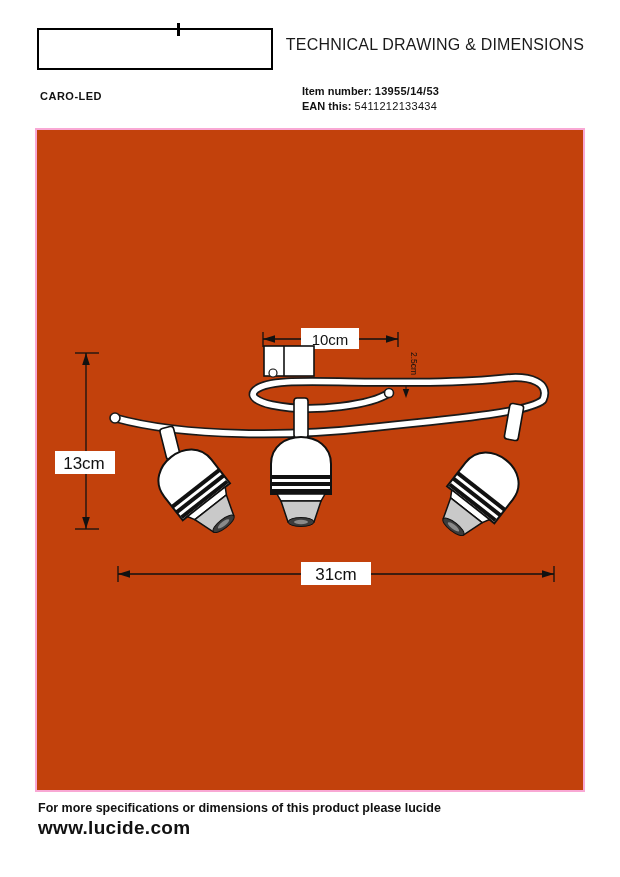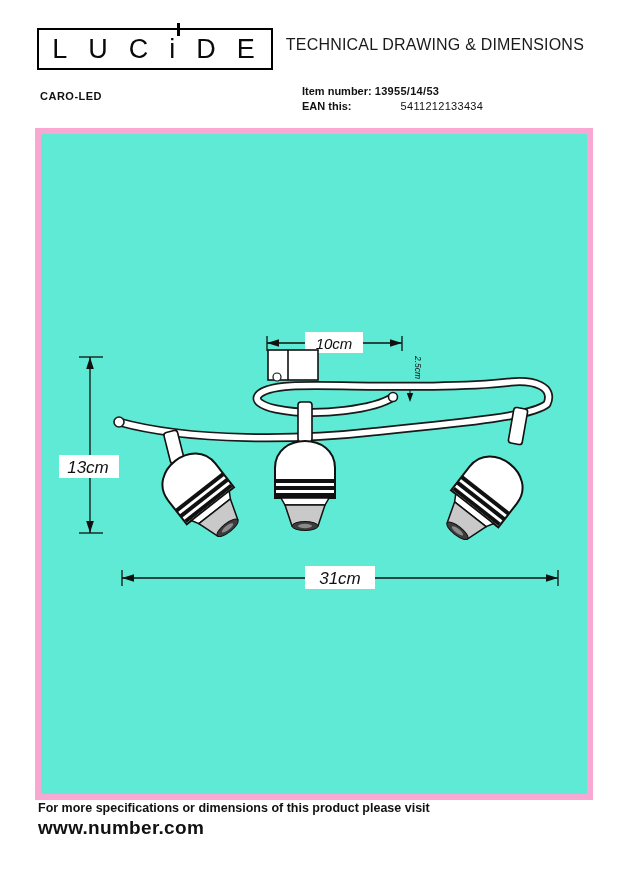--- a/index.html
+++ b/index.html
@@ -8,36 +8,35 @@
 
   
   .logo-box{left:37px;top:28px;width:232px;height:38px;border:2px solid #000;display:flex;align-items:center;justify-content:center;}
   .logo-text{font-size:27px;font-weight:400;letter-spacing:21px;text-indent:18px;white-space:nowrap;color:#0a0a0a;}
   .logo-accent{position:absolute;left:138px;top:-7px;width:3px;height:13px;background:#000;}
   .doc-type{right:36px;top:36px;font-size:16px;letter-spacing:0.2px;color:#1a1a1a;}
   .product-name{left:40px;top:90px;font-size:11px;font-weight:700;letter-spacing:0.5px;}
   .item-block{left:302px;top:84px;font-size:11px;line-height:15px;}
   .item-block .lbl{font-weight:700;margin-top:25px;}
   .item-block .val-bold{font-weight:700;letter-spacing:0.3px;}
-  .item-block .val{font-weight:400;letter-spacing:0.3px;margin-left:46px;}
+  .item-block .val{font-weight:400;letter-spacing:0.3px;}
 
   
-  .drawing-box{left:35px;top:128px;width:546px;height:660px;border:6px solid #f9a8d4;background:#5eead4;font-style:italic;}
+  .drawing-box{left:35px;top:128px;width:546px;height:660px;border:2px solid #f9a8d4;background:#c2410c;}
 
   
   .footer-note{left:38px;top:801px;font-size:12.5px;font-weight:700;}
   .footer-site{left:38px;top:817px;font-size:19px;font-weight:700;letter-spacing:0.3px;}
 
   svg text{font-family:"Liberation Sans",sans-serif;fill:#111;}
 </style>
 </head>
 <body>
 
 <div class="abs logo-box">
-  <span class="logo-text">LUCiDE</span>
   <span class="logo-accent"></span>
 </div>
 
 <div class="abs doc-type">TECHNICAL DRAWING &amp; DIMENSIONS</div>
 
 <div class="abs product-name">CARO-LED</div>
 
 <div class="abs item-block">
   <div>
     <span class="lbl">Item number:</span>
@@ -124,14 +123,14 @@
       <line x1="517" y1="436" x2="517" y2="452"></line>
       <line x1="81" y1="444" x2="517" y2="444"></line>
       <polygon points="81,444 93,440.2 93,447.8" fill="#111" stroke="none"></polygon>
       <polygon points="517,444 505,440.2 505,447.8" fill="#111" stroke="none"></polygon>
       <rect x="264" y="432" width="70" height="23" fill="#fff" stroke="none"></rect>
       <text x="299" y="450" font-size="17" text-anchor="middle" stroke="none">31cm</text>
     </g>
   </svg>
 </div>
 
-<div class="abs footer-note">For more specifications or dimensions of this product please visit</div>
-<div class="abs footer-site">www.number.com</div>
+<div class="abs footer-note">For more specifications or dimensions of this product please lucide</div>
+<div class="abs footer-site">www.lucide.com</div>
 
 </body></html>

